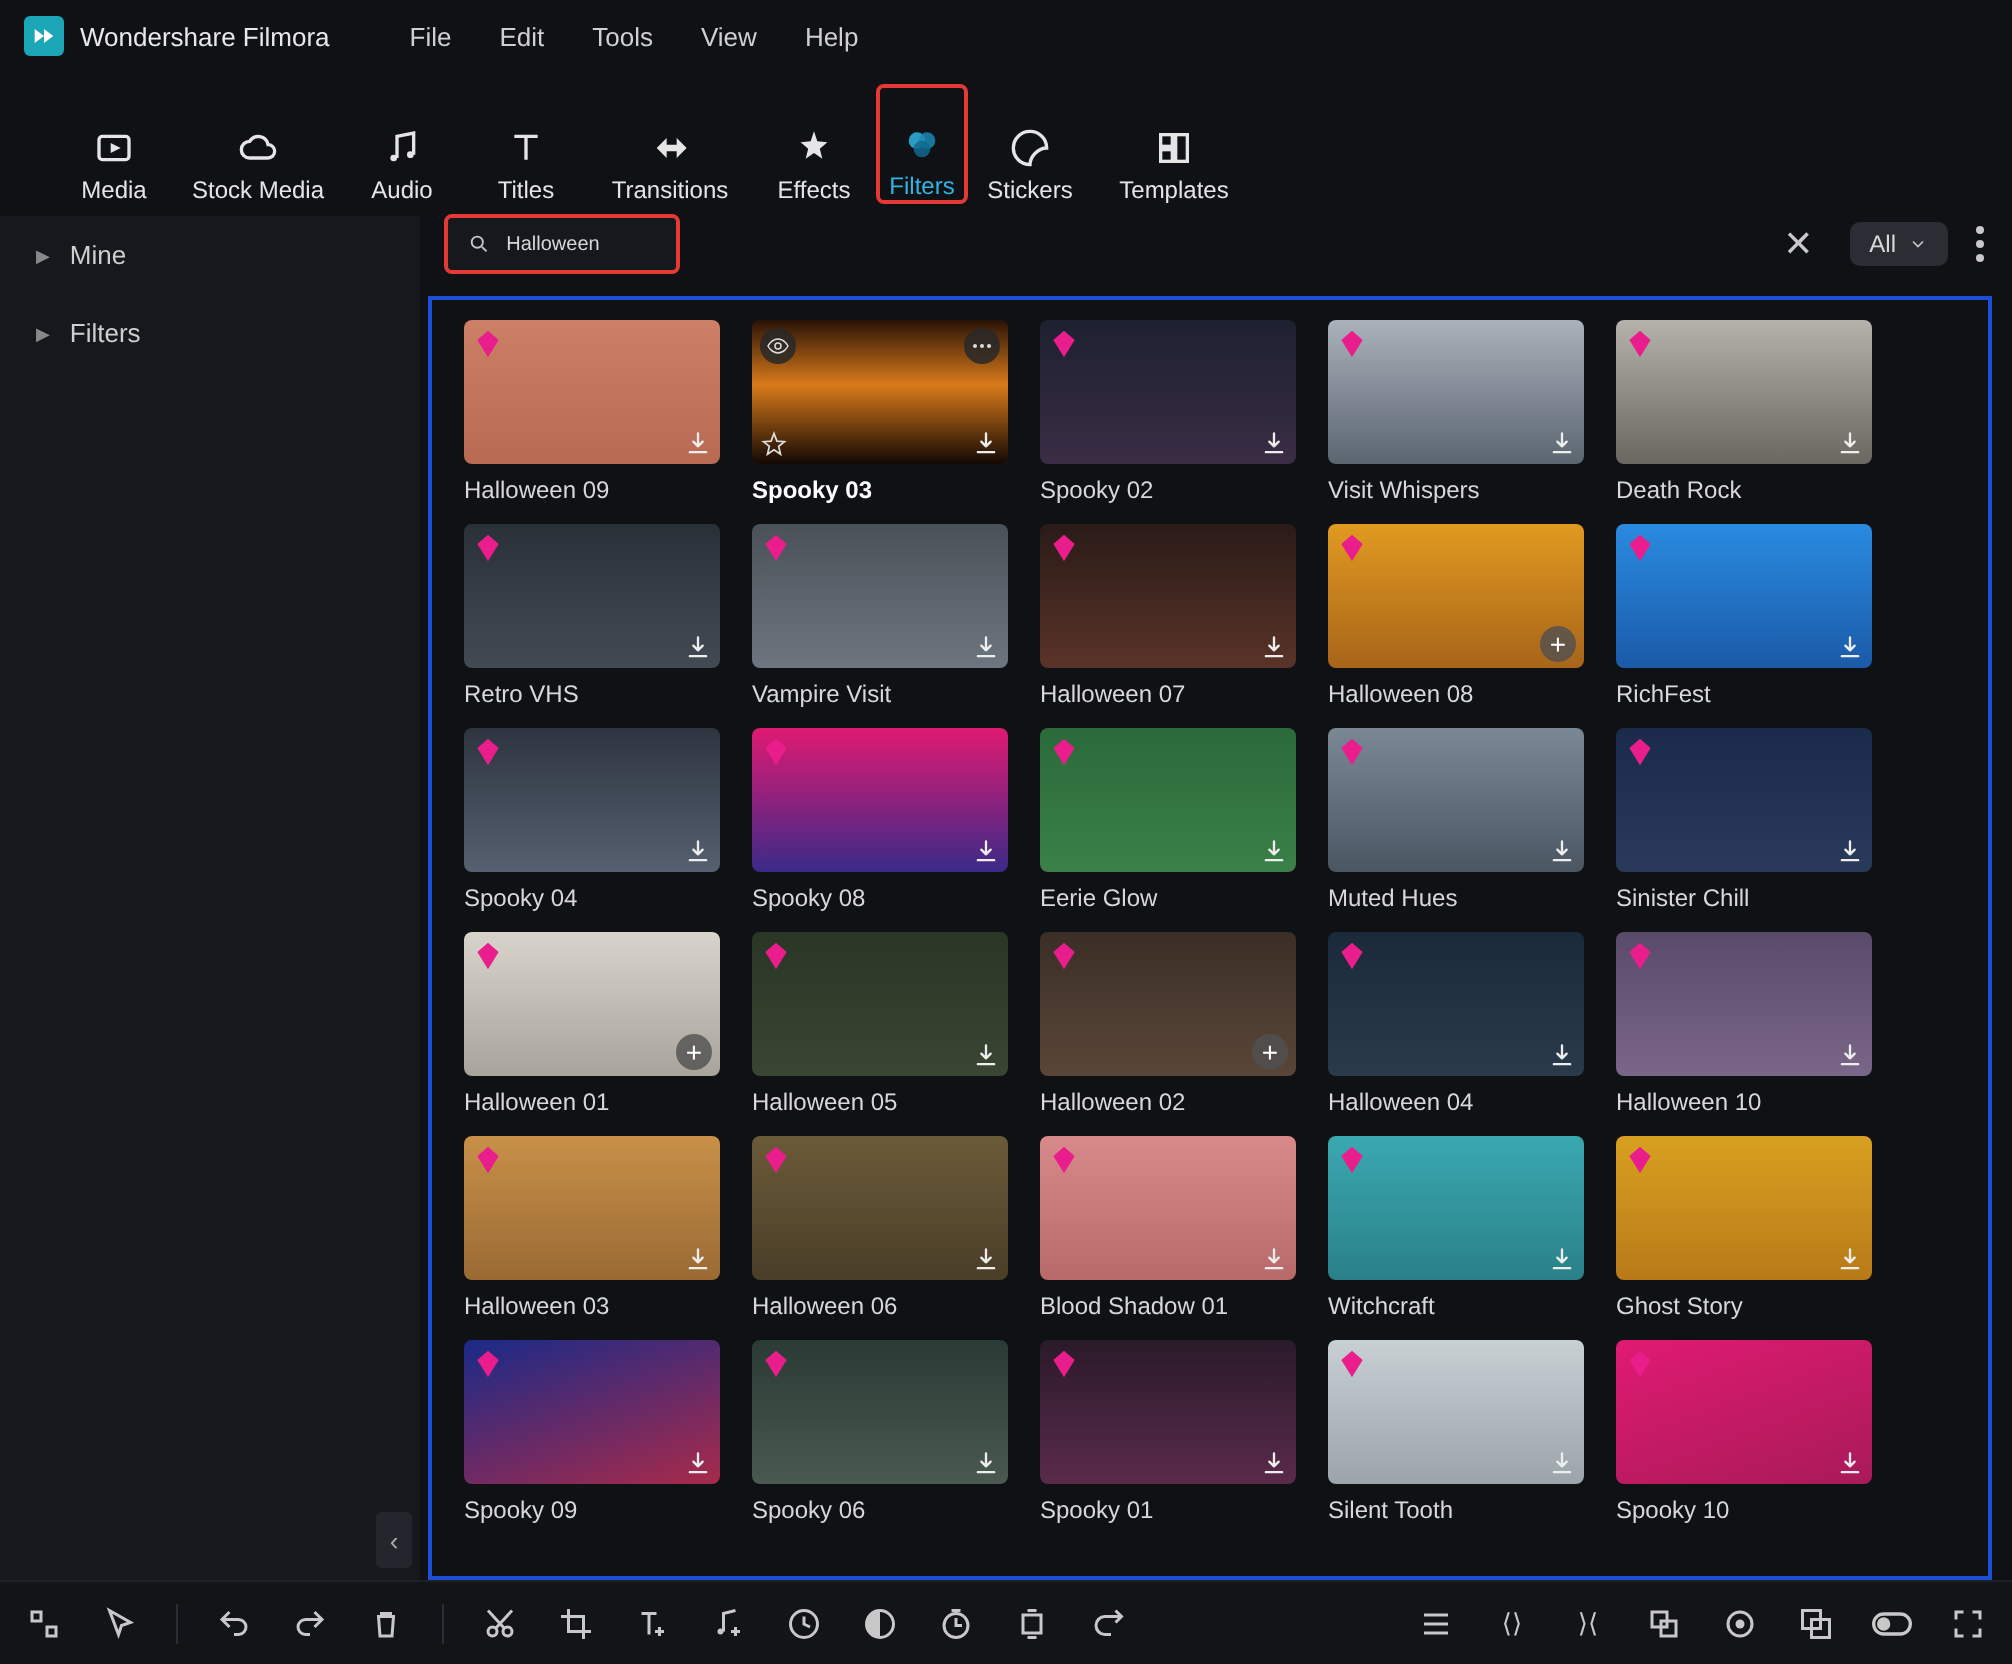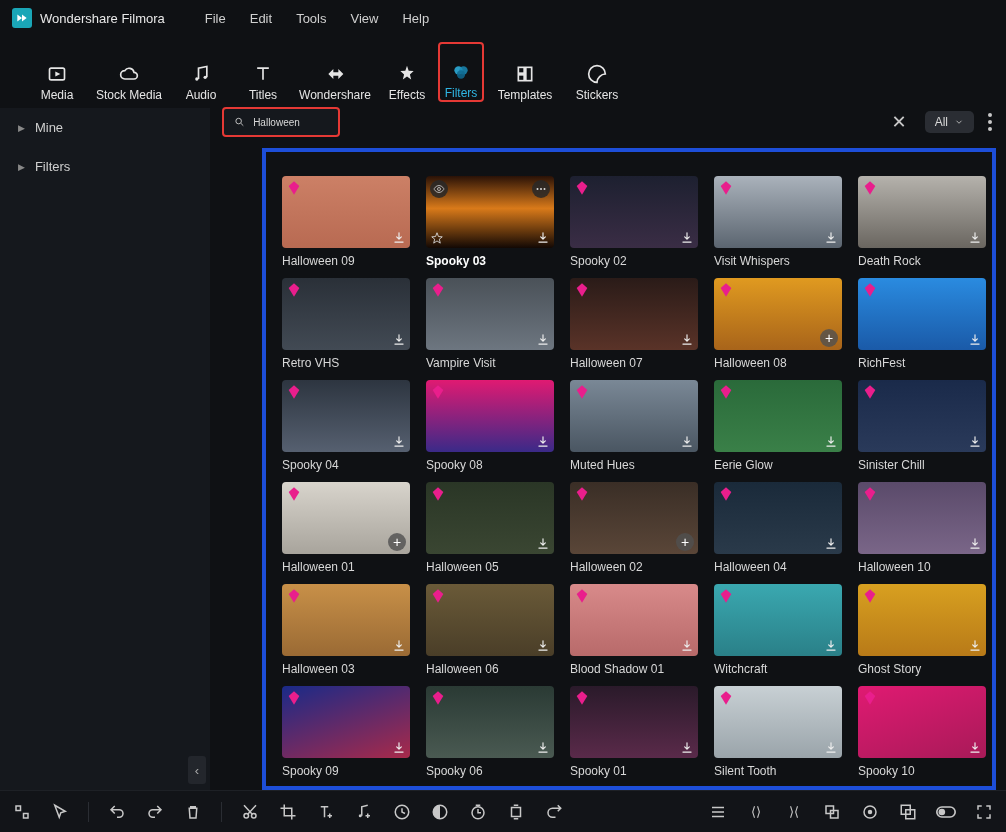--- a/index.html
+++ b/index.html
@@ -127,24 +127,23 @@
   cursor:pointer;
 }
 
 
 .content {
   position: absolute;
   top: 148px;
   left: 214px;
   right: 10px;
   bottom: 42px;
-  border: 4px solid #1d4ed8;
+  border: 2px solid #1d4ed8;
   overflow: hidden;
-  padding: 24px 16px 0 16px;
-  margin-left: 48px;
+  padding: 10px 16px 0 16px;
 }
 .grid {
   display: grid;
   grid-template-columns: repeat(5, 128px);
   column-gap: 16px;
   row-gap: 6px;
 }
 .cell { display:flex; flex-direction:column; }
 .thumb {
   width: 128px; height: 72px;
@@ -309,53 +308,53 @@
         </svg>
       </span>
       <span>Titles</span>
     </div>
   <div class="tool-tab wide">
       <span class="tool-tab-icon">
         <svg width="22" height="20">
           <use href="#i-trans"></use>
         </svg>
       </span>
-      <span>Wondershare</span>
+      <span>Transitions</span>
     </div>
   <div class="tool-tab">
       <span class="tool-tab-icon">
         <svg width="22" height="20">
           <use href="#i-fx"></use>
         </svg>
       </span>
       <span>Effects</span>
     </div>
   <div class="tool-tab active" style="width:46px">
       <span class="tool-tab-icon">
         <svg width="22" height="20">
           <use href="#i-filters"></use>
         </svg>
       </span>
       <span>Filters</span>
     </div>
+  <div class="tool-tab">
+      <span class="tool-tab-icon">
+        <svg width="22" height="20">
+          <use href="#i-sticker"></use>
+        </svg>
+      </span>
+      <span>Stickers</span>
+    </div>
   <div class="tool-tab wide">
       <span class="tool-tab-icon">
         <svg width="22" height="20">
           <use href="#i-tmpl"></use>
         </svg>
       </span>
       <span>Templates</span>
-    </div>
-  <div class="tool-tab">
-      <span class="tool-tab-icon">
-        <svg width="22" height="20">
-          <use href="#i-sticker"></use>
-        </svg>
-      </span>
-      <span>Stickers</span>
     </div>
 </div>
 
 <div class="search-row">
   <div class="search-box">
     <svg width="14" height="14" style="color:#c8c8c8">
         <use href="#i-search"></use>
       </svg>
     <input class="search-input" value="Halloween" style="">
   </div>
@@ -568,48 +567,48 @@
           </span>
           <span class="dl">
             <svg width="14" height="14">
               <use href="#i-dl"></use>
             </svg>
           </span>
         </div>
         <div class="caption">Spooky 08</div>
       </div>
       <div class="cell">
+        <div class="thumb" style="background: linear-gradient(rgb(42, 106, 58), rgb(58, 128, 72));">
+          <span class="gem">
+            <svg width="16" height="16">
+              <use href="#i-gem"></use>
+            </svg>
+          </span>
+          <span class="dl">
+            <svg width="14" height="14">
+              <use href="#i-dl"></use>
+            </svg>
+          </span>
+        </div>
+        <div class="caption">Eerie Glow</div>
+      </div>
+      <div class="cell">
         <div class="thumb" style="background: linear-gradient(rgb(122, 136, 150), rgb(74, 86, 98));">
           <span class="gem">
             <svg width="16" height="16">
               <use href="#i-gem"></use>
             </svg>
           </span>
           <span class="dl">
             <svg width="14" height="14">
               <use href="#i-dl"></use>
             </svg>
           </span>
         </div>
         <div class="caption">Muted Hues</div>
-      </div>
-      <div class="cell">
-        <div class="thumb" style="background: linear-gradient(rgb(42, 106, 58), rgb(58, 128, 72));">
-          <span class="gem">
-            <svg width="16" height="16">
-              <use href="#i-gem"></use>
-            </svg>
-          </span>
-          <span class="dl">
-            <svg width="14" height="14">
-              <use href="#i-dl"></use>
-            </svg>
-          </span>
-        </div>
-        <div class="caption">Eerie Glow</div>
       </div>
       <div class="cell">
         <div class="thumb" style="background: linear-gradient(rgb(26, 42, 74), rgb(42, 58, 90));">
           <span class="gem">
             <svg width="16" height="16">
               <use href="#i-gem"></use>
             </svg>
           </span>
           <span class="dl">
             <svg width="14" height="14">

